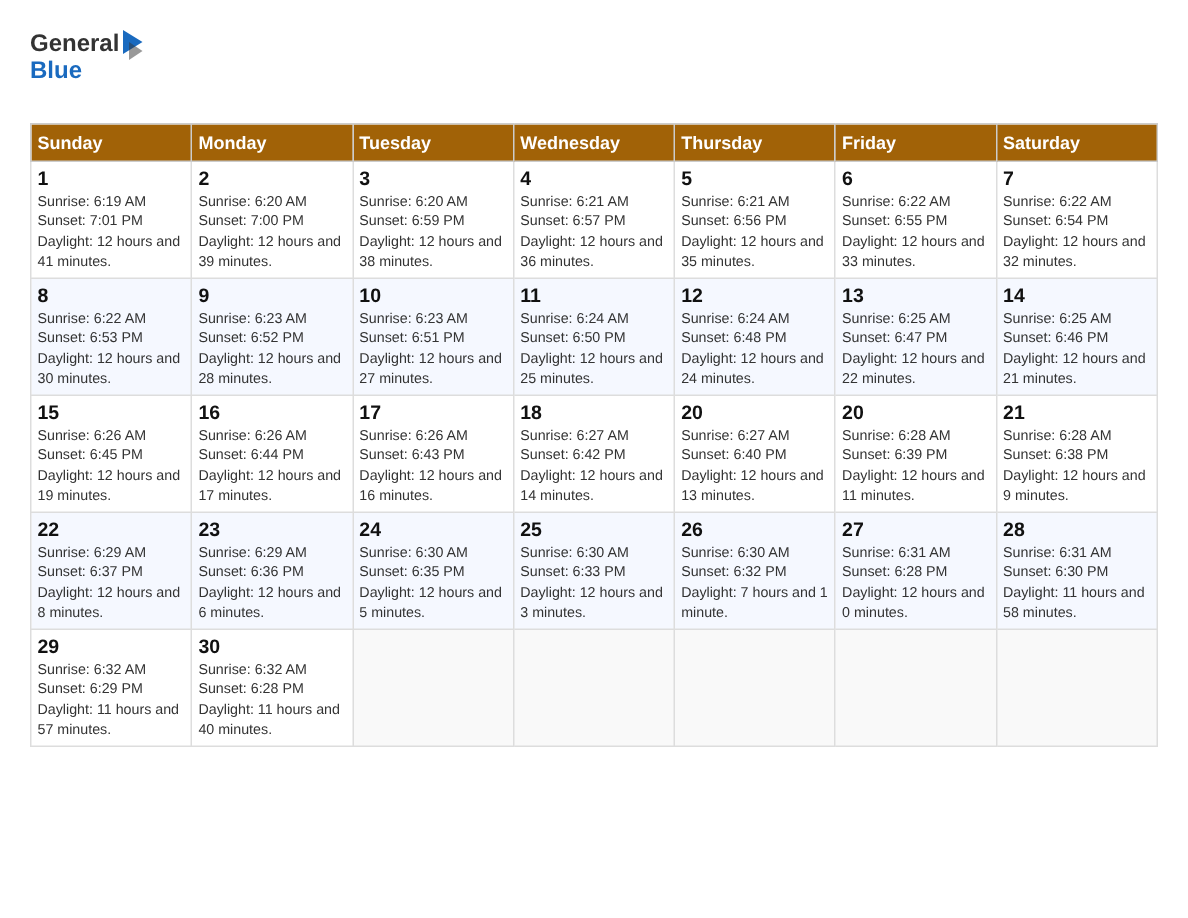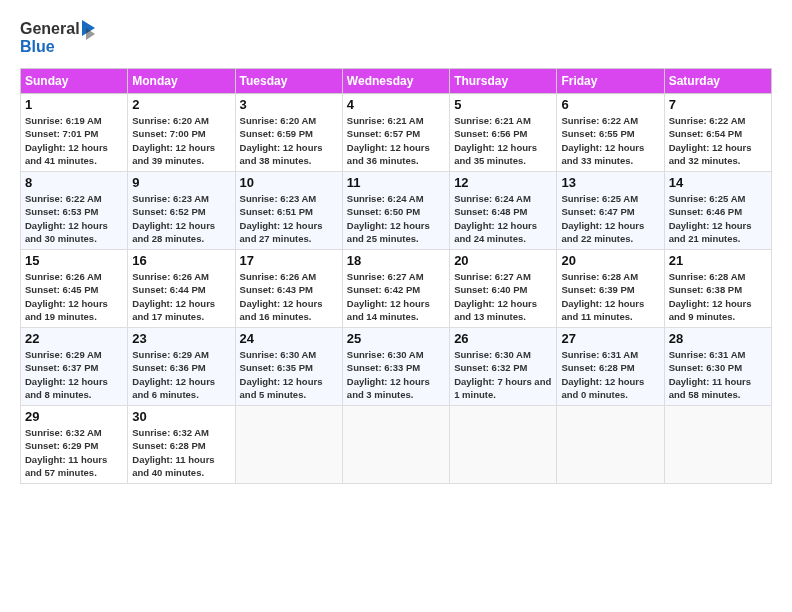--- a/index.html
+++ b/index.html
@@ -13,21 +13,21 @@
     .page {
       width: 792px;
       height: 612px;
       padding: 16px 20px 12px 20px;
       background: #fff;
     }
     .header {
       display: flex;
       justify-content: space-between;
       align-items: flex-start;
-      margin-bottom: 10px;
+      margin-bottom: 24px;
     }
     .logo {
       display: flex;
       flex-direction: column;
       align-items: flex-start;
     }
     .title-block {
       text-align: right;
     }
     .month-title {
@@ -38,21 +38,21 @@
     .location {
       font-size: 16px;
       color: #555;
     }
     table {
       width: 100%;
       border-collapse: collapse;
       table-layout: fixed;
     }
     th {
-      background-color: #d946ef;
+      background-color: #a16207;
       color: #fff;
       font-size: 12px;
       font-weight: bold;
       padding: 5px 4px;
       text-align: left;
       border: 1px solid #ccc;
     }
     td {
       border: 1px solid #ddd;
       vertical-align: top;
@@ -67,21 +67,20 @@
       font-size: 13px;
       font-weight: bold;
       margin-bottom: 2px;
       color: #111;
     }
     .empty-cell {
       background: #f9f9f9 !important;
     }
     .day-info {
       line-height: 1.4;
-      font-weight: bold;
     }
   </style>
 </head>
 <body>
 
 <div class="page">
   <div class="header">
     <div class="logo">
       <svg width="80" height="42" viewBox="0 0 80 42">
 

